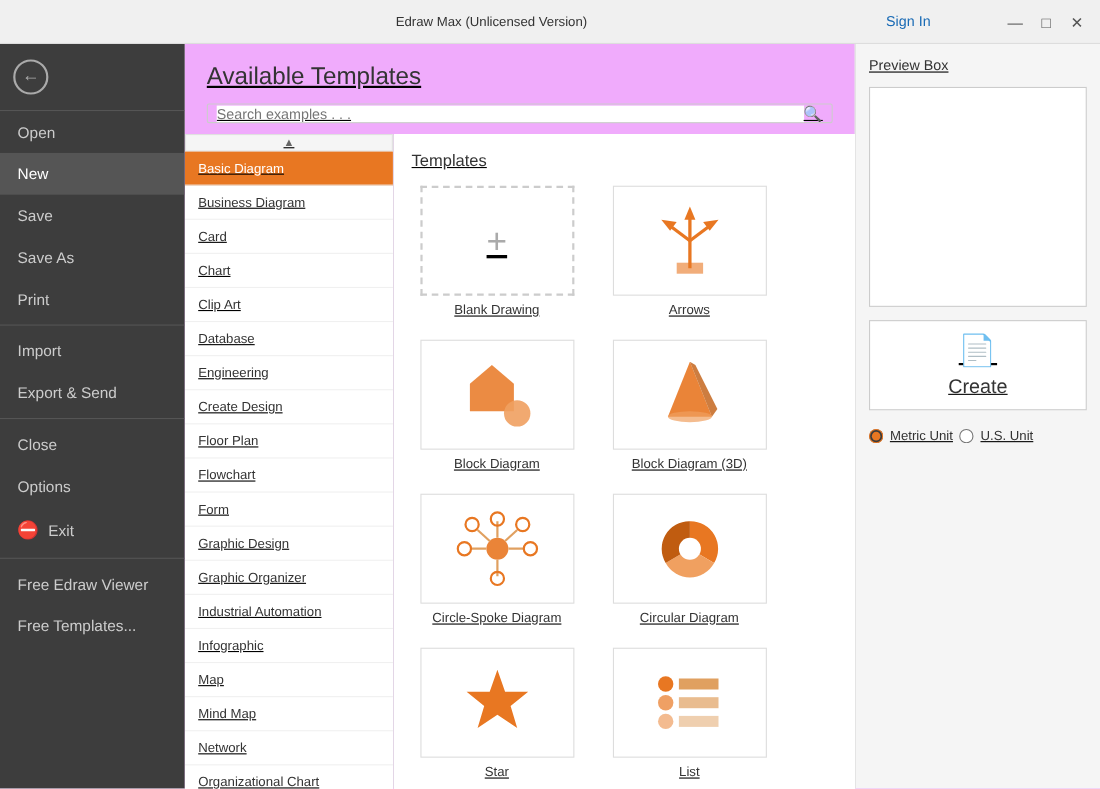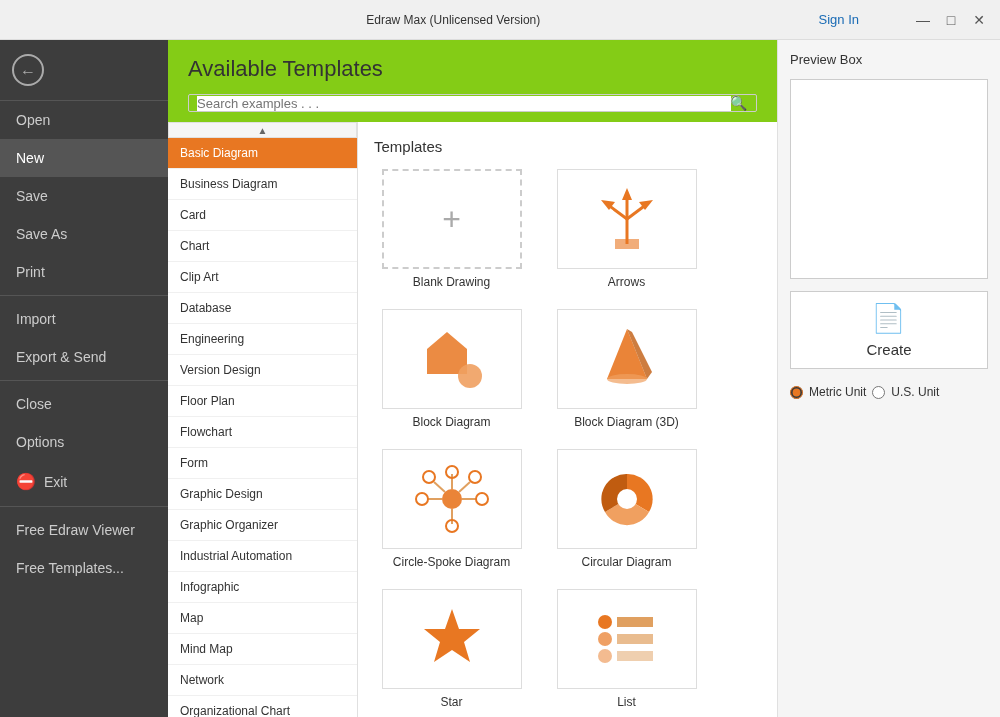--- a/index.html
+++ b/index.html
@@ -52,21 +52,21 @@
       font-size: 14px;
       display: flex;
       align-items: center;
       gap: 8px;
     }
     .sidebar-item.active { background: #555; color: white; }
     .exit-icon { color: #e03030; font-size: 16px; }
     .sidebar-divider { height: 1px; background: #555; margin: 4px 0; }
 
     
-    .content-area { display: flex; flex: 1; overflow: hidden; background: #84cc16; }
+    .content-area { display: flex; flex: 1; overflow: hidden; background: #f0abfc; text-decoration: underline; }
 
     
     .template-panel { display: flex; flex-direction: column; flex: 1; overflow: hidden; }
 
     
     .content-header { padding: 16px 20px 10px; }
     .content-header h1 { font-size: 22px; font-weight: 400; color: #333; margin-bottom: 12px; }
     .search-bar { display: flex; align-items: center; border: 1px solid #ccc; border-radius: 2px; padding: 0 8px; width: 100%; }
     .search-bar input { flex: 1; border: none; outline: none; font-size: 13px; color: #888; }
     .search-icon { color: #555; font-size: 14px; cursor: pointer; }
@@ -136,35 +136,35 @@
       height: 200px;
       background: white;
       border: 1px solid #ccc;
     }
     .create-btn {
       display: flex; flex-direction: column; align-items: center;
       background: white; border: 1px solid #ccc; padding: 10px;
       cursor: pointer; gap: 6px;
     }
     .doc-icon { font-size: 28px; color: #555; }
-    .create-label { font-size: 15px; color: #333; }
+    .create-label { font-size: 18px; color: #333; }
     .unit-options { display: flex; flex-direction: row; gap: 6px; margin-top: 4px; }
     .unit-option { display: flex; align-items: center; gap: 6px; font-size: 12px; color: #333; cursor: pointer; }
     .unit-option input[type=radio] { accent-color: #e87722; }
 
     
     .tpl-svg { width: 80px; height: 70px; }
   </style>
 </head>
 <body>
 
 <div class="titlebar">
   <div style="width:80px"></div>
   <span class="titlebar-title">Edraw Max (Unlicensed Version)</span>
-  <div style="display:flex;align-items:center;gap:11px;">
+  <div style="display:flex;align-items:center;gap:24px;">
     <span class="titlebar-signin">Sign In</span>
     <div class="titlebar-controls">
       <button class="titlebar-btn">—</button>
       <button class="titlebar-btn">□</button>
       <button class="titlebar-btn close">✕</button>
     </div>
   </div>
 </div>
 
 <div class="main-layout">
@@ -231,21 +231,21 @@
         <div class="category-list">
           <div class="scroll-arrow">▲</div>
           <div id="cat-list-items">
               <div class="cat-item active">Basic Diagram</div>
               <div class="cat-item">Business Diagram</div>
               <div class="cat-item">Card</div>
               <div class="cat-item">Chart</div>
               <div class="cat-item">Clip Art</div>
               <div class="cat-item">Database</div>
               <div class="cat-item">Engineering</div>
-              <div class="cat-item">Version Design</div>
+              <div class="cat-item">Create Design</div>
               <div class="cat-item">Floor Plan</div>
               <div class="cat-item">Flowchart</div>
               <div class="cat-item">Form</div>
               <div class="cat-item">Graphic Design</div>
               <div class="cat-item">Graphic Organizer</div>
               <div class="cat-item">Industrial Automation</div>
               <div class="cat-item">Infographic</div>
               <div class="cat-item">Map</div>
               <div class="cat-item">Mind Map</div>
               <div class="cat-item">Network</div>

